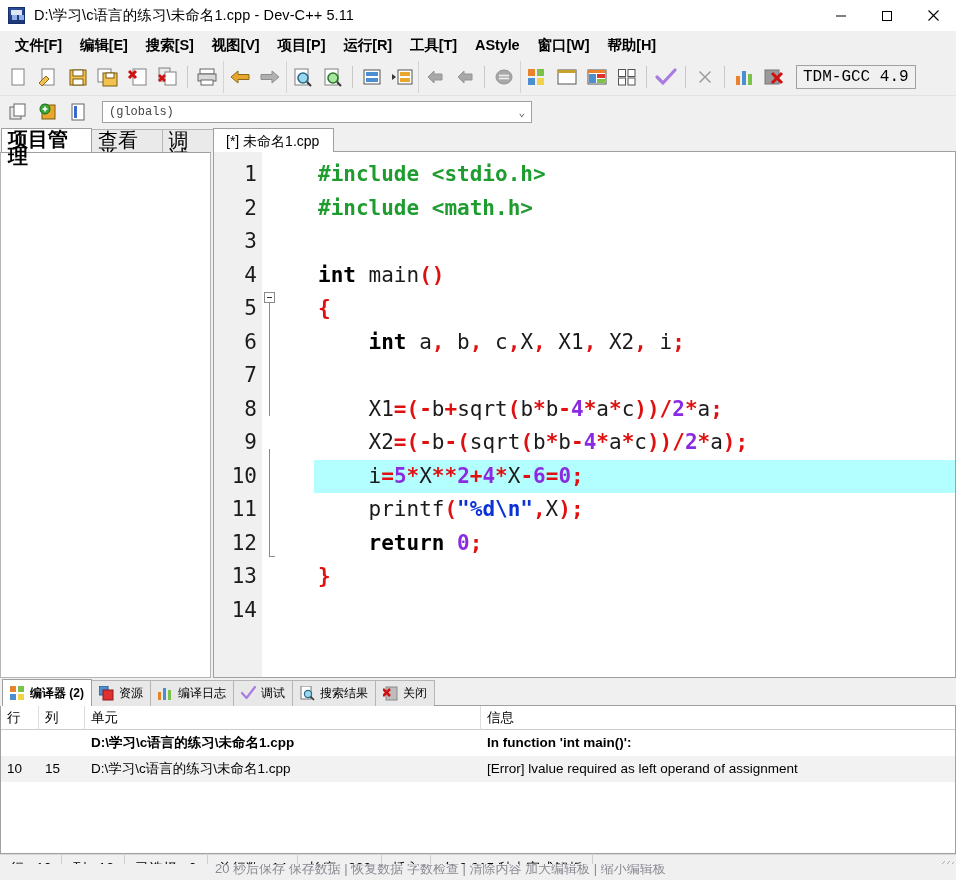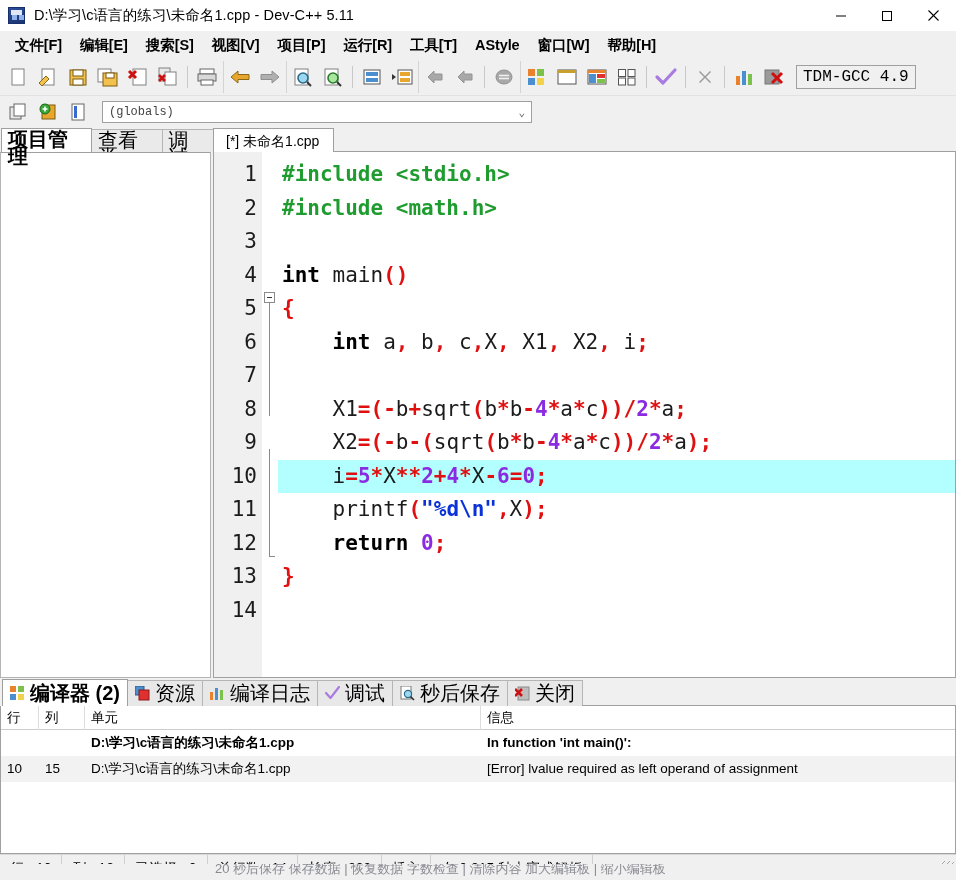--- a/index.html
+++ b/index.html
@@ -112,37 +112,37 @@
     position: absolute; left: 2px; width: 11px; height: 11px; border: 1px solid #8a8a8a;
     background: #fff; box-sizing: border-box;
   }
   .fold-box::before {
     content: ""; position: absolute; left: 2px; top: 4px; width: 5px; height: 1px; background: #333;
   }
   .fold-line { position: absolute; left: 7px; width: 1px; background: #8a8a8a; }
   .fold-end { position: absolute; left: 7px; width: 6px; height: 1px; background: #8a8a8a; }
   .code {
     flex: 1 1 auto; padding-top: 6px; font-family: "DejaVu Sans Mono", monospace;
-    font-size: 21px; position: relative; overflow: hidden; background: #fff;
+    font-size: 21px; position: relative; overflow: hidden; background: #fff; margin-left: 36px;
   }
   .cline { height: 33.5px; line-height: 33.5px; white-space: pre; padding-left: 4px; }
   .cline.hl { background: #b3ffff; }
   .t-pre { color: #1f9c2f; font-weight: bold; }
   .t-kw  { color: #000; font-weight: bold; }
   .t-id  { color: #1b1b1b; }
   .t-punc{ color: #e01010; font-weight: bold; }
   .t-op  { color: #e01010; font-weight: bold; }
   .t-num { color: #8a2be2; font-weight: bold; }
   .t-str { color: #0a32d8; font-weight: bold; }
 
   
   .bottom { flex: 0 0 auto; background: #f0f0f0; display: flex; flex-direction: column; }
   .btabs { display: flex; height: 28px; flex: 0 0 28px; align-items: flex-end; padding-left: 2px; }
   .btab {
-    display: flex; align-items: center; gap: 5px; font-size: 20px; padding: 3px 7px;
+    display: flex; align-items: center; gap: 5px; font-size: 12px; padding: 3px 7px;
     border: 1px solid #b5b5b5; border-bottom: none; background: #e8e8e8; height: 26px;
     margin-right: -1px; color: #000;
   }
   .btab.active { background: #ffffff; font-weight: 600; height: 27px; position: relative; z-index: 2; border-color: #a0a0a0; }
   .btabs-filler { flex: 1 1 auto; border-bottom: 1px solid #a0a0a0; height: 27px; }
 
   .results { background: #fff; border: 1px solid #a0a0a0; border-top: none; height: 148px; overflow: hidden; }
   .res-head { display: flex; height: 24px; border-bottom: 1px solid #ccc; font-size: 13.5px; align-items: center; background: #fff; }
   .res-head > div { padding: 0 6px; height: 24px; line-height: 24px; border-right: 1px solid #ddd; color: #000; }
   .c-row { width: 38px; flex: 0 0 38px; }
@@ -530,21 +530,21 @@
           <span>调试</span>
         </div>
         <div class="btab">
           <span style="display: flex;">
             <svg width="15" height="15" viewBox="0 0 15 15">
               <rect x="1" y="0" width="10" height="13" fill="#fff" stroke="#777"></rect>
               <circle cx="8" cy="8" r="3.6" fill="#9bd8ef" stroke="#2a6a8a" stroke-width="1.2"></circle>
               <line x1="10.6" y1="10.6" x2="14" y2="14" stroke="#333" stroke-width="1.6"></line>
             </svg>
           </span>
-          <span>秒后保存</span>
+          <span>搜索结果</span>
         </div>
         <div class="btab">
           <span style="display: flex;">
             <svg width="15" height="15" viewBox="0 0 15 15">
               <rect x="3" y="1" width="11" height="13" fill="#bdbdbd" stroke="#8a8a8a"></rect>
               <path d="M0 3 L7 10 M7 3 L0 10" stroke="#d01010" stroke-width="2.6"></path>
             </svg>
           </span>
           <span>关闭</span>
         </div>

